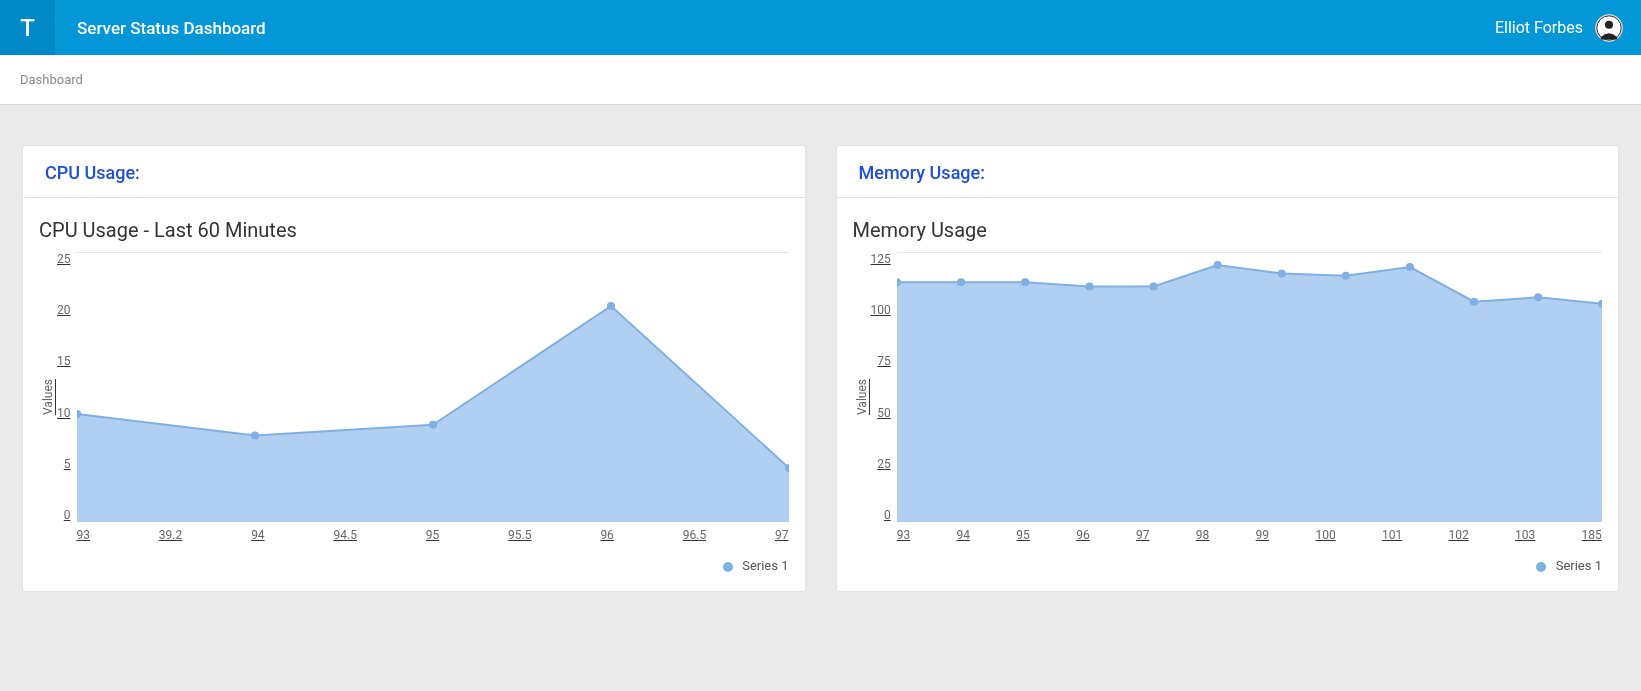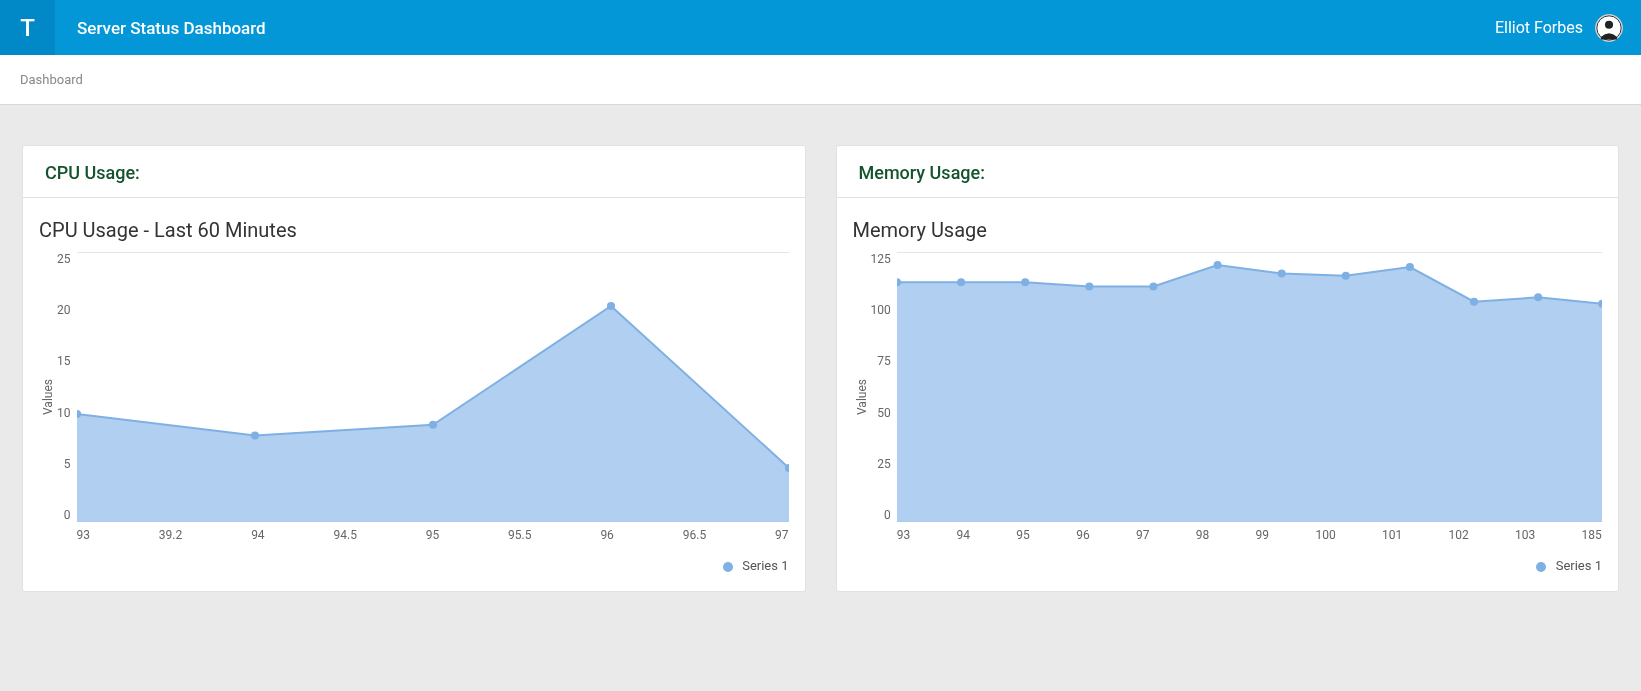--- a/index.html
+++ b/index.html
@@ -61,37 +61,38 @@
 }
 .panel {
   flex:1;
   background:#fff;
   border:1px solid #e2e2e2;
   border-radius:3px;
 }
 .panel-head {
   padding:16px 22px 14px;
   border-bottom:1px solid #e2e2e2;
-  color:#14532d;
+  color:#1d4ed8;
   font-size:18px;
   font-weight:500;
 }
 .panel-body {
   padding:20px 16px 18px;
 }
 .chart-title {
   font-size:20px;
   color:#333;
   margin-bottom:10px;
 }
 
 
 .plot-area {
   display:flex;
   align-items:stretch;
+  text-decoration:underline;
 }
 .y-label {
   writing-mode: vertical-rl;
   transform: rotate(180deg);
   font-size:12px;
   color:#666;
   text-align:center;
   padding:0 2px;
 }
 .y-ticks {

